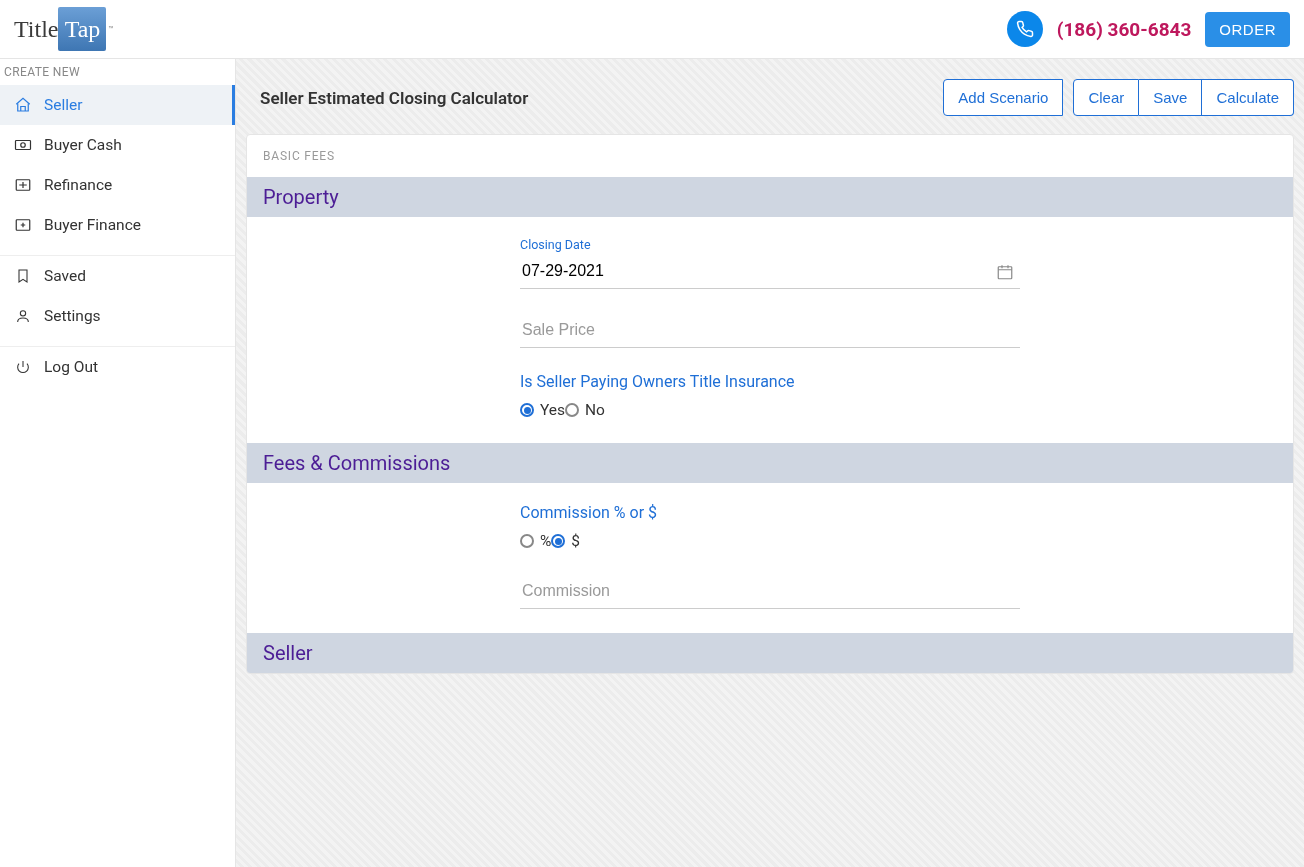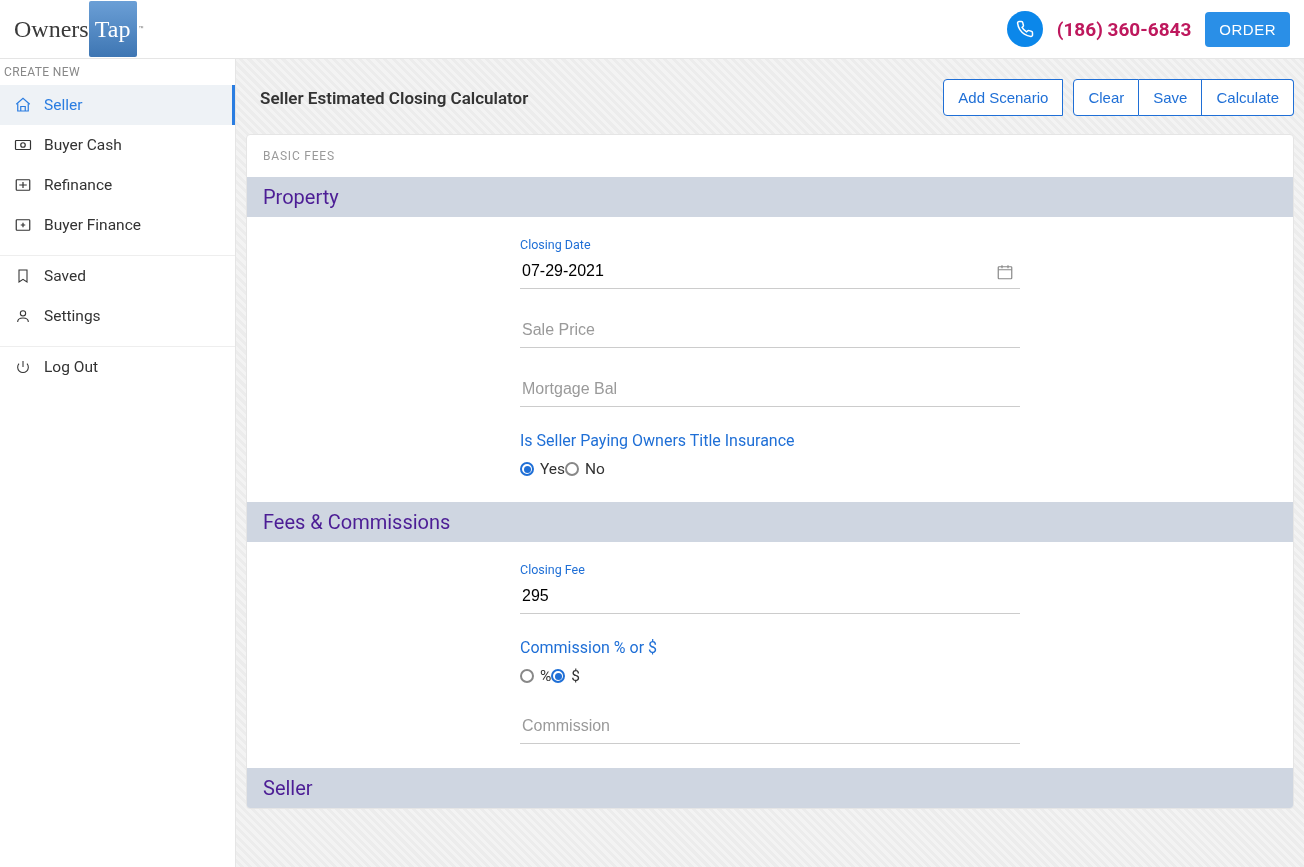--- a/index.html
+++ b/index.html
@@ -1,21 +1,21 @@
 <!DOCTYPE html>
 <html><head>
 <meta charset="utf-8">
 <style>
 * { box-sizing: border-box; margin: 0; padding: 0; }
 body { font-family: -apple-system, BlinkMacSystemFont, "Segoe UI", Roboto, Helvetica, Arial, sans-serif; font-size: 15px; color: #333; background: #fff; }
 
 .header { display: flex; align-items: center; justify-content: space-between; padding: 0 14px; height: 59px; border-bottom: 1px solid #e5e5e5; }
 .logo-wrap { display: flex; align-items: center; }
 .logo-text1 { font-family: Georgia, "Times New Roman", serif; font-size: 24px; color: #3a3a3a; }
-.logo-box { width: 48px; height: 56px; background: linear-gradient(#6b9fd6, #3e76b3); display: inline-flex; align-items: center; justify-content: center; font-family: Georgia, serif; font-size: 24px; color: #fff; border-radius: 2px; }
+.logo-box { width: 48px; height: 44px; background: linear-gradient(#6b9fd6, #3e76b3); display: inline-flex; align-items: center; justify-content: center; font-family: Georgia, serif; font-size: 24px; color: #fff; border-radius: 2px; }
 .logo-tm { font-size: 8px; color: #888; vertical-align: top; margin-left: 2px; }
 .header-right { display: flex; align-items: center; gap: 14px; }
 .phone-badge { width: 36px; height: 36px; border-radius: 50%; background: #0b87ea; display: flex; align-items: center; justify-content: center; color: #fff; }
 .phone-text { font-weight: 700; font-size: 19px; color: #be185d; }
 .order-btn { background: #2a8fe7; color: #fff; border: none; border-radius: 4px; padding: 9px 14px; font-size: 15px; font-weight: 400; cursor: pointer; letter-spacing: 0.5px; }
 
 .layout { display: flex; min-height: calc(100vh - 59px); }
 .sidebar { width: 236px; background: #fff; border-right: 1px solid #e5e5e5; flex-shrink: 0; }
 .sidebar-heading { font-size: 12px; color: #888; letter-spacing: 0.4px; padding: 6px 10px 6px 4px; }
 .side-item { display: flex; align-items: center; gap: 12px; padding: 11px 14px; font-size: 15.5px; color: #333; cursor: pointer; border-bottom: 0; }
@@ -52,21 +52,21 @@
 .radio-dot.sel { border-color: #1f6fd6; }
 .radio-dot.sel::after { content: ""; width: 7px; height: 7px; background: #1f6fd6; border-radius: 50%; }
 
 svg { display: block; }
 </style>
 </head>
 <body>
 
 <div class="header">
   <div class="logo-wrap">
-    <span class="logo-text1">Owners</span>
+    <span class="logo-text1">Title</span>
     <span class="logo-box">Tap</span>
     <span class="logo-tm">™</span>
   </div>
   <div class="header-right">
     <span class="phone-badge">
       <svg width="18" height="18" viewBox="0 0 24 24" fill="none" stroke="white" stroke-width="2">
           <path d="M22 16.92v3a2 2 0 0 1-2.18 2 19.8 19.8 0 0 1-8.63-3.07 19.5 19.5 0 0 1-6-6A19.8 19.8 0 0 1 2.12 4.18 2 2 0 0 1 4.11 2h3a2 2 0 0 1 2 1.72c.13.96.37 1.9.72 2.81a2 2 0 0 1-.45 2.11L8.09 9.91a16 16 0 0 0 6 6l1.27-1.27a2 2 0 0 1 2.11-.45c.91.35 1.85.59 2.81.72A2 2 0 0 1 22 16.92z"></path>
         </svg>
     </span>
     <span class="phone-text">(186) 360-6843</span>
@@ -174,44 +174,37 @@
                   <rect x="3" y="5" width="18" height="16" rx="1"></rect>
                   <path d="M3 9h18M8 3v4M16 3v4"></path>
                 </svg>
             </span>
           </div>
         </div>
         <div class="field-wrap">
           <input class="finput" placeholder="Sale Price" style="">
         </div>
         <div class="field-wrap">
-          <input class="finput" placeholder="Mortgage Bal" style="">
-        </div>
-        <div class="field-wrap">
           <div class="flabel-lg">Is Seller Paying Owners Title Insurance</div>
           <div class="radio-row">
             <label class="radio-opt">
               <span class="radio-dot sel"></span>
               <span>Yes</span>
             </label>
             <label class="radio-opt">
               <span class="radio-dot"></span>
               <span>No</span>
             </label>
           </div>
         </div>
       </div>
 
       <div class="section-head">Fees &amp; Commissions</div>
       <div class="section-body">
         <div class="field-wrap">
-          <div class="flabel">Closing Fee</div>
-          <input class="finput" value="295" style="">
-        </div>
-        <div class="field-wrap">
           <div class="flabel-lg">Commission % or $</div>
           <div class="radio-row">
             <label class="radio-opt">
               <span class="radio-dot"></span>
               <span>%</span>
             </label>
             <label class="radio-opt">
               <span class="radio-dot sel"></span>
               <span>$</span>
             </label>

